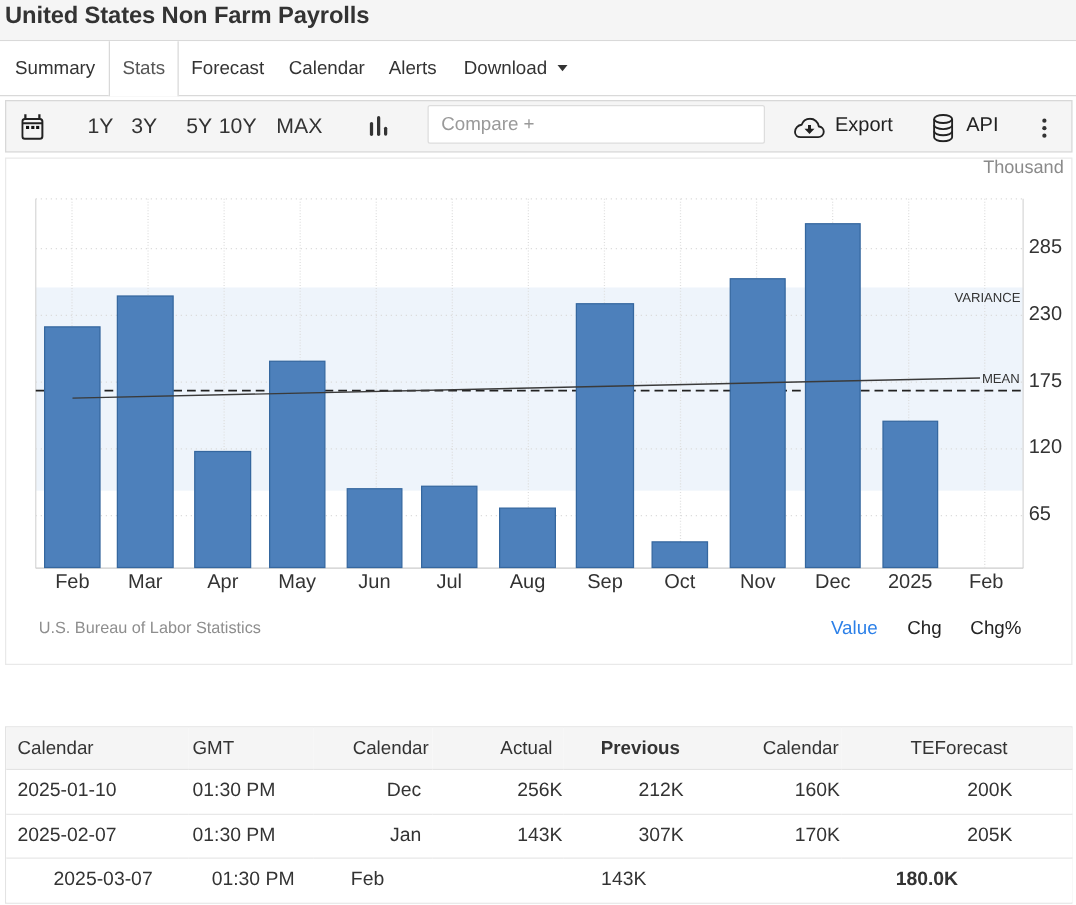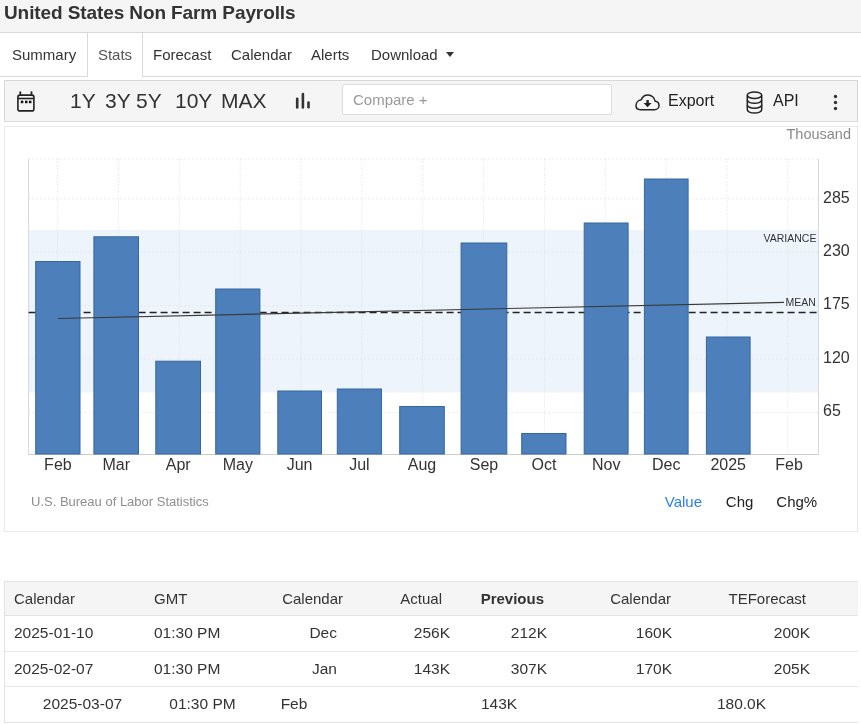--- a/index.html
+++ b/index.html
@@ -13,21 +13,21 @@
 
 
 #tabs { left:0; top:33px; width:861px; height:44px; background:#fff; }
 #tabs .tabline { position:absolute; left:0; bottom:0; width:861px; height:1px; background:#d9d9d9; }
 .tab { position:absolute; top:0; height:44px; line-height:44px; font-size:15px; color:#333; }
 #tab-stats-box { position:absolute; left:87px; top:0; width:56px; height:44px; background:#fff; border-left:1px solid #d9d9d9; border-right:1px solid #d9d9d9; z-index:2; }
 #tab-stats-box span { display:block; text-align:center; line-height:44px; font-size:15px; color:#555; }
 
 
 #toolbar { left:4px; top:80px; width:854px; height:42px; background:#f5f5f5; border:1px solid #d8d8d8; }
-.tbtxt { position:absolute; top:0; height:40px; line-height:40px; font-size:21px; color:#333; }
+.tbtxt { position:absolute; top:0; height:40px; line-height:40px; font-size:17px; color:#333; }
 #compare { position:absolute; left:337px; top:3px; width:270px; height:31px; background:#fff; border:1px solid #ddd; border-radius:2px; }
 #compare span { display:block; margin:6px 0 0 10px; font-size:15px; color:#999; }
 .tbtxt2 { position:absolute; top:0; height:40px; line-height:40px; font-size:16px; color:#222; }
 
 
 #chartcard { left:4px; top:126px; width:854px; height:406px; background:#fff; border:1px solid #e9e9e9; }
 
 
 #tablecard { left:4px; top:581px; width:854px; height:142px; border:1px solid #e3e3e3; border-top:1px solid #e3e3e3; }
 table { border-collapse:collapse; width:853px; table-layout:fixed; font-size:15px; color:#333; }
@@ -63,21 +63,21 @@
       <rect x="0.9" y="4.1" width="16" height="15.8" rx="2" fill="none" stroke="#222" stroke-width="1.6"></rect>
       <line x1="0.9" y1="7.5" x2="16.9" y2="7.5" stroke="#222" stroke-width="1.6"></line>
       <line x1="3.3" y1="0.4" x2="3.3" y2="4.3" stroke="#222" stroke-width="1.8"></line>
       <line x1="14.5" y1="0.4" x2="14.5" y2="4.3" stroke="#222" stroke-width="1.8"></line>
       <rect x="3.8" y="9.7" width="2.5" height="2.5" fill="#111"></rect>
       <rect x="8" y="9.7" width="2.5" height="2.5" fill="#111"></rect>
       <rect x="11.9" y="9.7" width="2.5" height="2.5" fill="#111"></rect>
     </svg>
     <div class="tbtxt" style="left:65px;">1Y</div>
     <div class="tbtxt" style="left:100px;">3Y</div>
-    <div class="tbtxt" style="left:131px;">5Y</div>
+    <div class="tbtxt" style="left:144px;">5Y</div>
     <div class="tbtxt" style="left:170px;">10Y</div>
     <div class="tbtxt" style="left:216px;">MAX</div>
     <svg style="position:absolute;left:290px;top:10px;" width="16" height="19" viewBox="0 0 16 19">
       <rect x="0.9" y="6.5" width="2.6" height="11.2" rx="1.3" fill="#333"></rect>
       <rect x="6.6" y="1.8" width="2.6" height="15.9" rx="1.3" fill="#333"></rect>
       <rect x="12.2" y="10.3" width="2.6" height="7.2" rx="1.3" fill="#333"></rect>
     </svg>
     <div id="compare">
         <span>Compare +</span>
       </div>
@@ -231,18 +231,18 @@
           <td class="ar" style="padding-right:1px;">170K</td>
           <td class="ar" style="padding-right:48px;">205K</td>
         </tr>
         <tr>
           <td class="al" style="padding-left:9px;">2025-03-07</td>
           <td class="al" style="padding-left:3px;">01:30 PM</td>
           <td class="ar" style="padding-right:9px;">Feb</td>
           <td class="ar" style="padding-right:1px;"></td>
           <td class="ar" style="padding-right:1px;">143K</td>
           <td class="ar" style="padding-right:1px;"></td>
-          <td class="ar" style="padding-right:48px;">180.0K</td>
+          <td class="ar" style="padding-right:48px;font-weight:bold;">180.0K</td>
         </tr>
       </tbody>
     </table>
   </div>
 </div>
 
 </body></html>

